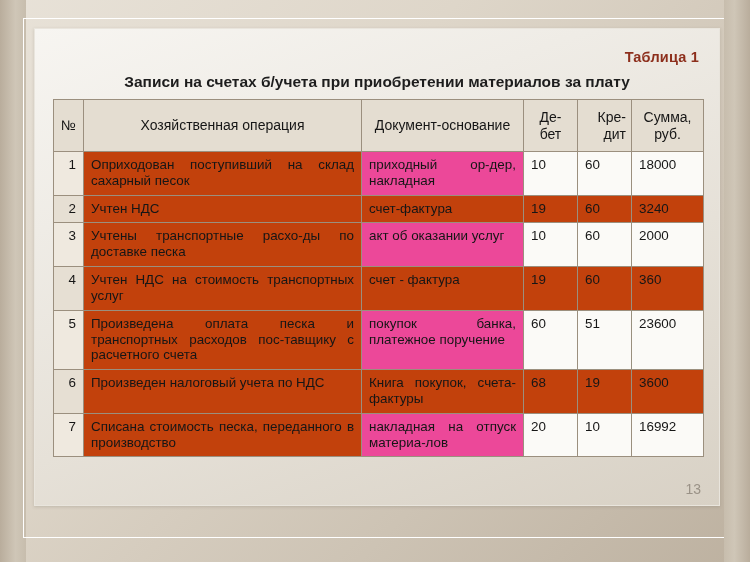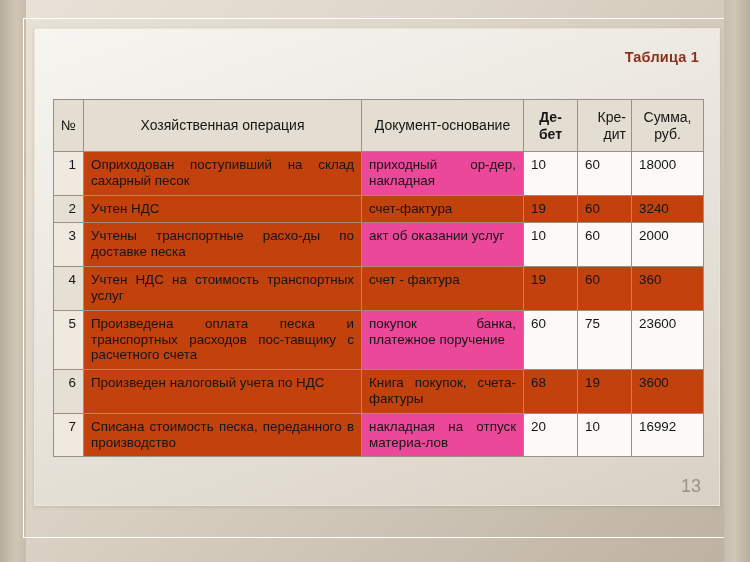--- a/index.html
+++ b/index.html
@@ -99,21 +99,21 @@
     text-align: center;
     vertical-align: middle;
     font-weight: normal;
     font-size: 14px;
     height: 52px;
     padding: 4px 5px;
   }
   table.acct thead th.h-num { width: 30px; }
   table.acct thead th.h-op  { width: 278px; }
   table.acct thead th.h-doc { width: 162px; }
-  table.acct thead th.h-deb { width: 54px; font-weight: bold; }
+  table.acct thead th.h-deb { width: 54px; }
   table.acct thead th.h-cre { width: 54px; text-align: right; }
   table.acct thead th.h-sum { width: 72px; }
 
   td.c-num {
     text-align: right;
     background: #efe9df;
     padding-right: 6px;
   }
   td.c-op, td.c-doc {
     text-align: justify;
@@ -127,33 +127,34 @@
     background: #fbfaf7;
     margin-top: 34px;
   }
   tr.alt td { background: #c2410c; }
   tr.alt td.c-num { background: #e6dfd3; }
 
   .page-num {
     position: absolute;
     right: 18px;
     bottom: 8px;
-    font-size: 18px;
+    font-size: 14px;
     color: #9a9287;
     text-align: center;
   }
 </style>
 </head>
 <body>
 
 <div class="slide">
   <div class="frame"></div>
   <div class="content">
 
     <div class="tbl-caption">Таблица 1</div>
+    <div class="title">Записи на счетах б/учета при приобретении материалов за плату</div>
 
     <table class="acct">
       <thead>
         <tr>
           <th class="h-num">№</th>
           <th class="h-op">Хозяйственная операция</th>
           <th class="h-doc">Документ-основание</th>
           <th class="h-deb">Де-бет</th>
           <th class="h-cre">Кре-дит</th>
           <th class="h-sum">Сумма, руб.</th>
@@ -190,21 +191,21 @@
           <td class="c-doc">счет - фактура</td>
           <td class="c-deb">19</td>
           <td class="c-cre">60</td>
           <td class="c-sum">360</td>
         </tr>
         <tr>
           <td class="c-num">5</td>
           <td class="c-op">Произведена оплата песка и транспортных расходов пос-тавщику с расчетного счета</td>
           <td class="c-doc">покупок банка, платежное поручение</td>
           <td class="c-deb">60</td>
-          <td class="c-cre">75</td>
+          <td class="c-cre">51</td>
           <td class="c-sum">23600</td>
         </tr>
         <tr class="alt">
           <td class="c-num">6</td>
           <td class="c-op">Произведен налоговый учета по НДС</td>
           <td class="c-doc">Книга покупок, счета-фактуры</td>
           <td class="c-deb">68</td>
           <td class="c-cre">19</td>
           <td class="c-sum">3600</td>
         </tr>

